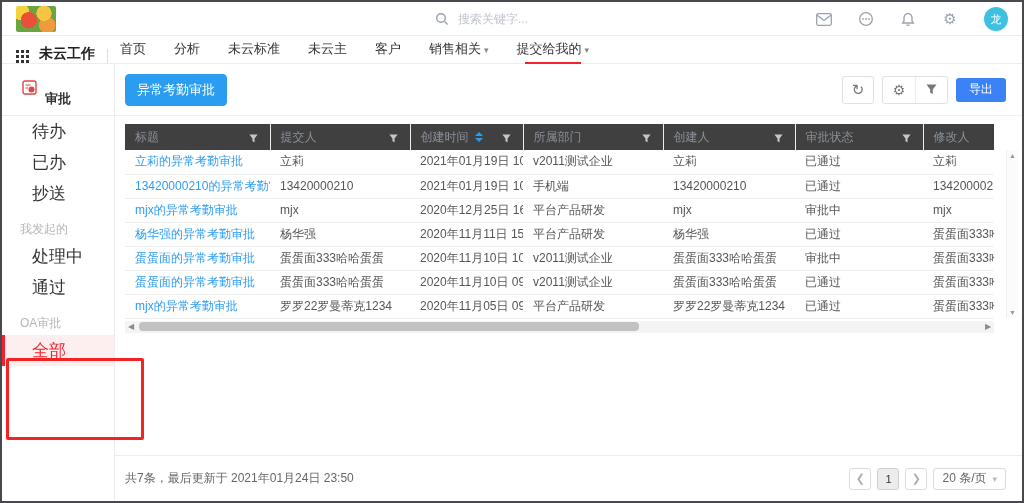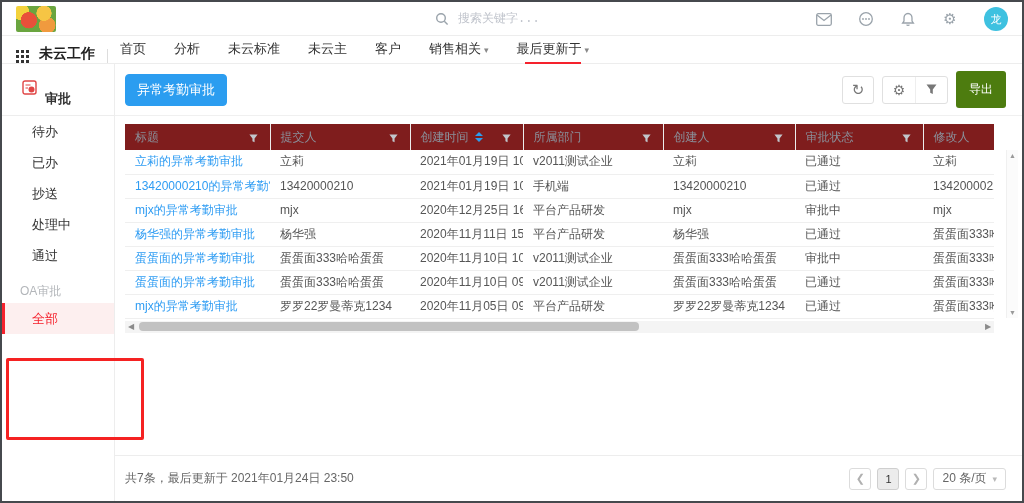--- a/index.html
+++ b/index.html
@@ -13,21 +13,21 @@
   .logo { width:40px; height:26px; border-radius:2px;
           background:
             radial-gradient(circle at 32% 55%, #e8503a 0 26%, rgba(0,0,0,0) 27%),
             radial-gradient(circle at 70% 28%, #f6c544 0 22%, rgba(0,0,0,0) 23%),
             radial-gradient(circle at 78% 74%, #f09a3e 0 22%, rgba(0,0,0,0) 23%),
             radial-gradient(circle at 12% 22%, #f3d23c 0 20%, rgba(0,0,0,0) 21%),
             #6aa53f; }
   .search { position:absolute; left:432px; top:0; height:34px; display:flex;
             align-items:center; gap:8px; }
   .search input { border:0; outline:0; font-size:12px; color:#555; width:150px;
-                  font-family:Liberation Mono, monospace; background:transparent; }
+                  font-family:Liberation Sans, sans-serif; background:transparent; }
   .search input::placeholder { color:#c0c4cc; }
   .top-icons { position:absolute; right:14px; top:0; height:34px; display:flex;
                align-items:center; gap:26px; }
   .tico { width:16px; height:16px; display:flex; align-items:center; justify-content:center; }
   .avatar { width:24px; height:24px; border-radius:50%; background:#3ec1e0; color:#fff;
             font-size:11px; display:flex; align-items:center; justify-content:center; }
 
   
   .navbar { height:28px; border-bottom:1px solid #ededed; display:flex;
             align-items:flex-end; padding:0 14px; font-size:13px; color:#333; }
@@ -40,21 +40,21 @@
                             height:2px; background:#f5222d; }
 
   
   .content { position:relative; display:flex; height:437px; }
 
   .sidebar { width:113px; flex-shrink:0; border-right:1px solid #ededed; }
   .sb-header { height:52px; display:flex; align-items:center; gap:8px;
                padding-left:20px; border-bottom:1px solid #ededed; }
   .sb-title { font-size:13px; font-weight:bold; color:#333;margin-top:19px; }
   .sb-group-header { padding:13px 0 5px 18px; font-size:12px; color:#b3b6ba; line-height:14px; }
-  .sb-item { padding:8px 0 8px 30px; font-size:13px; color:#333; line-height:15px; cursor:pointer; }
+  .sb-item { padding:8px 0 8px 30px; font-size:17px; color:#333; line-height:15px; cursor:pointer; }
   .sb-item.active { color:#f5222d; background:#fdefef; border-left:3px solid #f5222d;
                     padding-left:27px; }
 
   .annotation { position:absolute; left:4px; top:294px; width:138px; height:82px;
                 border:3px solid #f52222; border-radius:2px; pointer-events:none; z-index:9; }
 
   .main { flex:1; min-width:0; display:flex; flex-direction:column; }
   .main-top { height:52px; display:flex; align-items:center; padding:0 16px 0 10px;
               border-bottom:1px solid #f0f0f0; }
   .tab { font-size:13px; padding:6px 11px; border-radius:4px; margin-right:8px; cursor:pointer; }
@@ -62,28 +62,28 @@
   .tab.inactive { background:#fff; color:#333; border:1px solid #d9d9d9; }
   .toolbar { margin-left:auto; display:flex; align-items:center; gap:8px; }
   .tool-btn { height:28px; min-width:32px; border:1px solid #e0e0e0; border-radius:3px;
               background:#fff; display:flex; align-items:center; justify-content:center;
               color:#777; font-size:15px; cursor:pointer; }
   .tool-group { height:28px; border:1px solid #e0e0e0; border-radius:3px; background:#fff;
                 display:flex; align-items:center; }
   .tool-group .seg { width:32px; height:100%; display:flex; align-items:center;
                      justify-content:center; color:#777; font-size:14px; cursor:pointer; }
   .tool-group .seg + .seg { border-left:1px solid #eee; }
-  .export-btn { height:37px; padding:0 13px; background:#4d7c0f; color:#fff; font-size:12px;
+  .export-btn { height:24px; padding:0 13px; background:#3b82f6; color:#fff; font-size:12px;
                 border:0; border-radius:3px; display:flex; align-items:center; cursor:pointer; }
 
   
   .table-zone { padding:8px 16px 0 10px; }
   .table-wrap { position:relative; }
   table.grid { border-collapse:collapse; table-layout:fixed; width:869px; }
-  .grid th { background:#7f1d1d; height:26px; font-weight:normal; font-size:12px; color:#8a8f99;
+  .grid th { background:#404040; height:26px; font-weight:normal; font-size:12px; color:#8a8f99;
              text-align:left; padding-left:10px; position:relative; border-right:1px solid #ededed;
              white-space:nowrap; overflow:hidden; }
   .grid th:last-child { border-right:0; }
   .grid td { height:24px; font-size:12px; color:#555; padding-left:10px; white-space:nowrap;
              overflow:hidden; border-bottom:1px solid #efefef; }
   .grid td.link { color:#2e9cf3; cursor:pointer; }
   .funnel { position:absolute; right:12px; top:8px; }
   .sorter { display:inline-flex; flex-direction:column; gap:2px; margin-left:6px; vertical-align:middle; }
   .car-up { width:0; height:0; border-left:4px solid transparent; border-right:4px solid transparent;
             border-bottom:4px solid #2b9df0; }
@@ -168,41 +168,42 @@
         </svg>
     </span>
     <span class="workspace">未云工作</span>
     <span class="nav-divider"></span>
     <span class="nav-item">首页</span>
     <span class="nav-item">分析</span>
     <span class="nav-item">未云标准</span>
     <span class="nav-item">未云主</span>
     <span class="nav-item">客户</span>
     <span class="nav-item"><span>销售相关</span><span class="caret">▾</span></span>
-    <span class="nav-item active"><span>最后更新于</span><span class="caret">▾</span></span>
+    <span class="nav-item active"><span>提交给我的</span><span class="caret">▾</span></span>
   </div>
 
   <div class="content">
 
     <div class="sidebar">
       <div class="sb-header">
         <span>
           <svg width="15" height="15" viewBox="0 0 15 15">
               <rect x="1" y="1" width="13" height="13" rx="2" fill="none" stroke="#e04545" stroke-width="1.4"></rect>
               <circle cx="9.5" cy="9.5" r="3" fill="#e04545"></circle>
               <path d="M3.5 5 h5 M3.5 8 h2.5" stroke="#e04545" stroke-width="1.2"></path>
             </svg>
         </span>
         <span class="sb-title">审批</span>
       </div>
 
       <div class="sb-item">待办</div>
       <div class="sb-item">已办</div>
       <div class="sb-item">抄送</div>
 
+      <div class="sb-group-header">我发起的</div>
       <div class="sb-item">处理中</div>
       <div class="sb-item">通过</div>
 
       <div class="sb-group-header">OA审批</div>
       <div class="sb-item active">全部</div>
     </div>
 
     <div class="annotation"></div>
 
     <div class="main">

